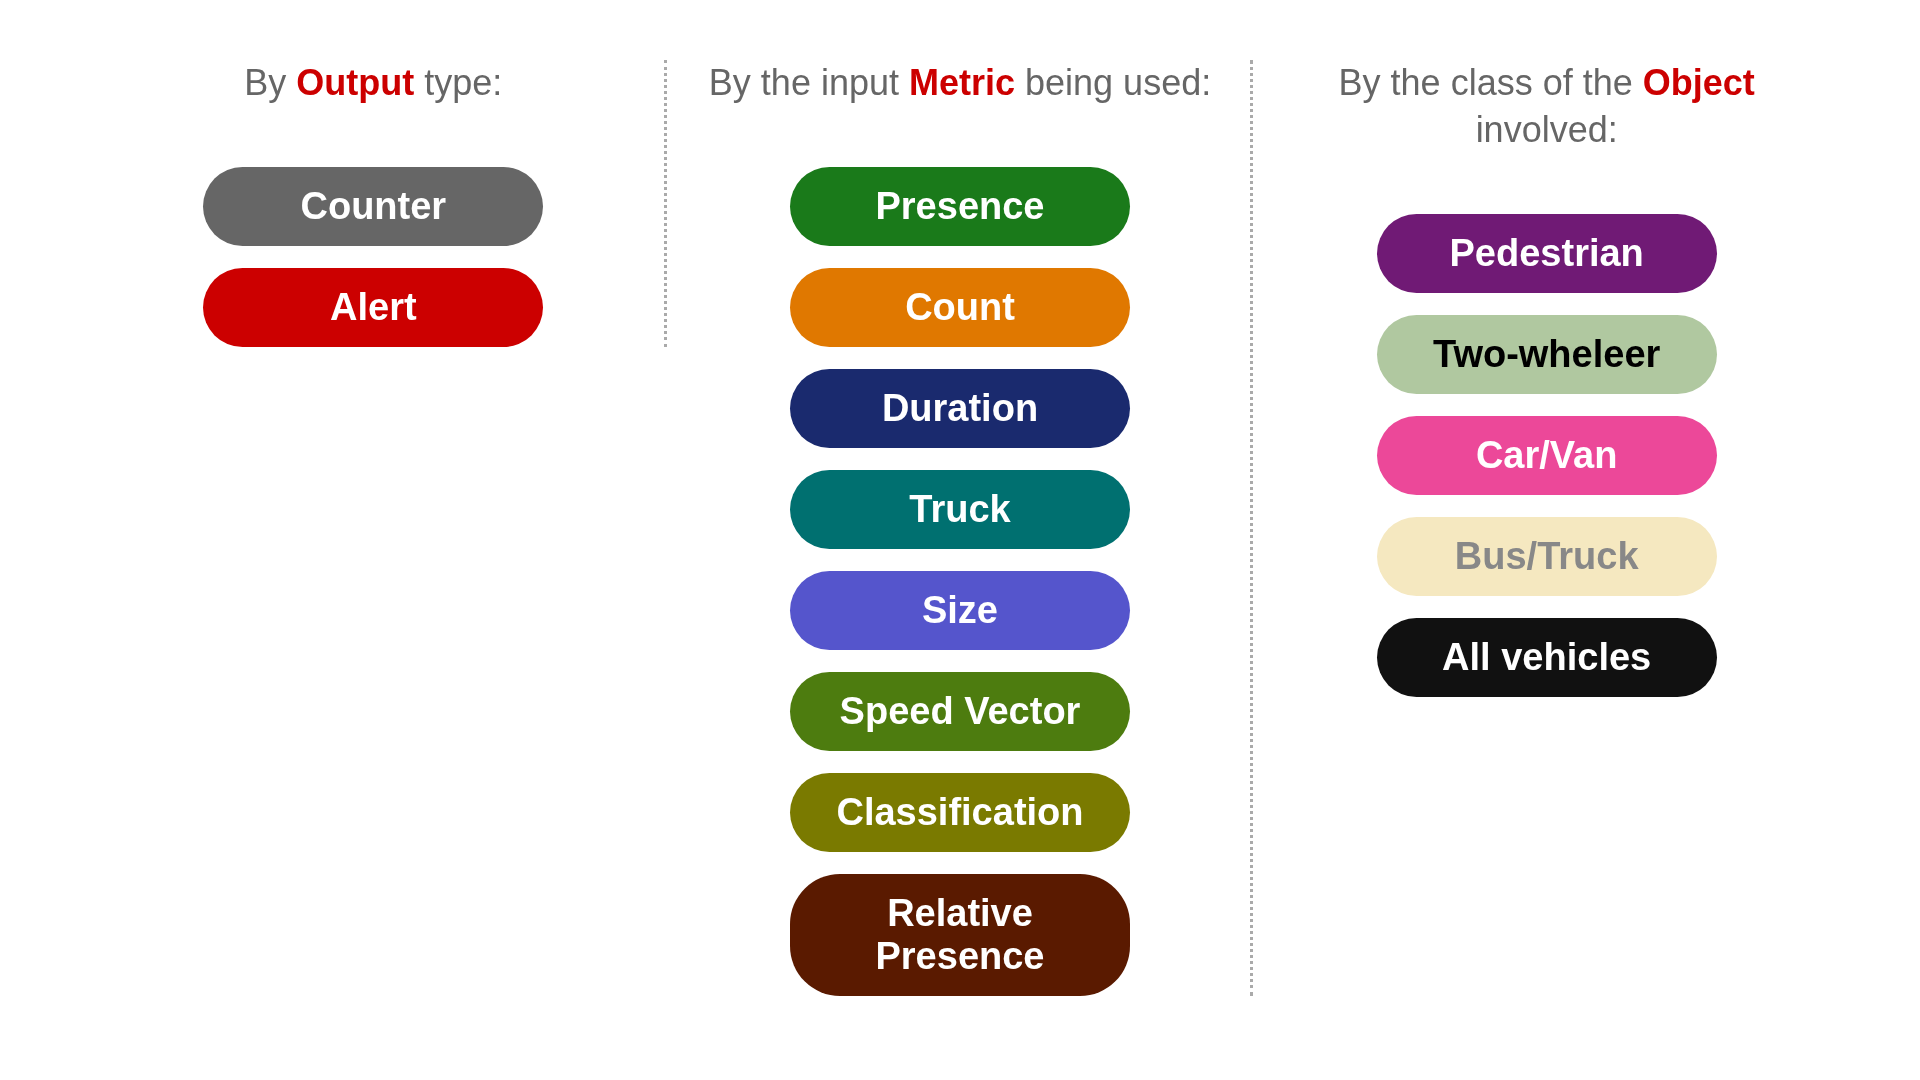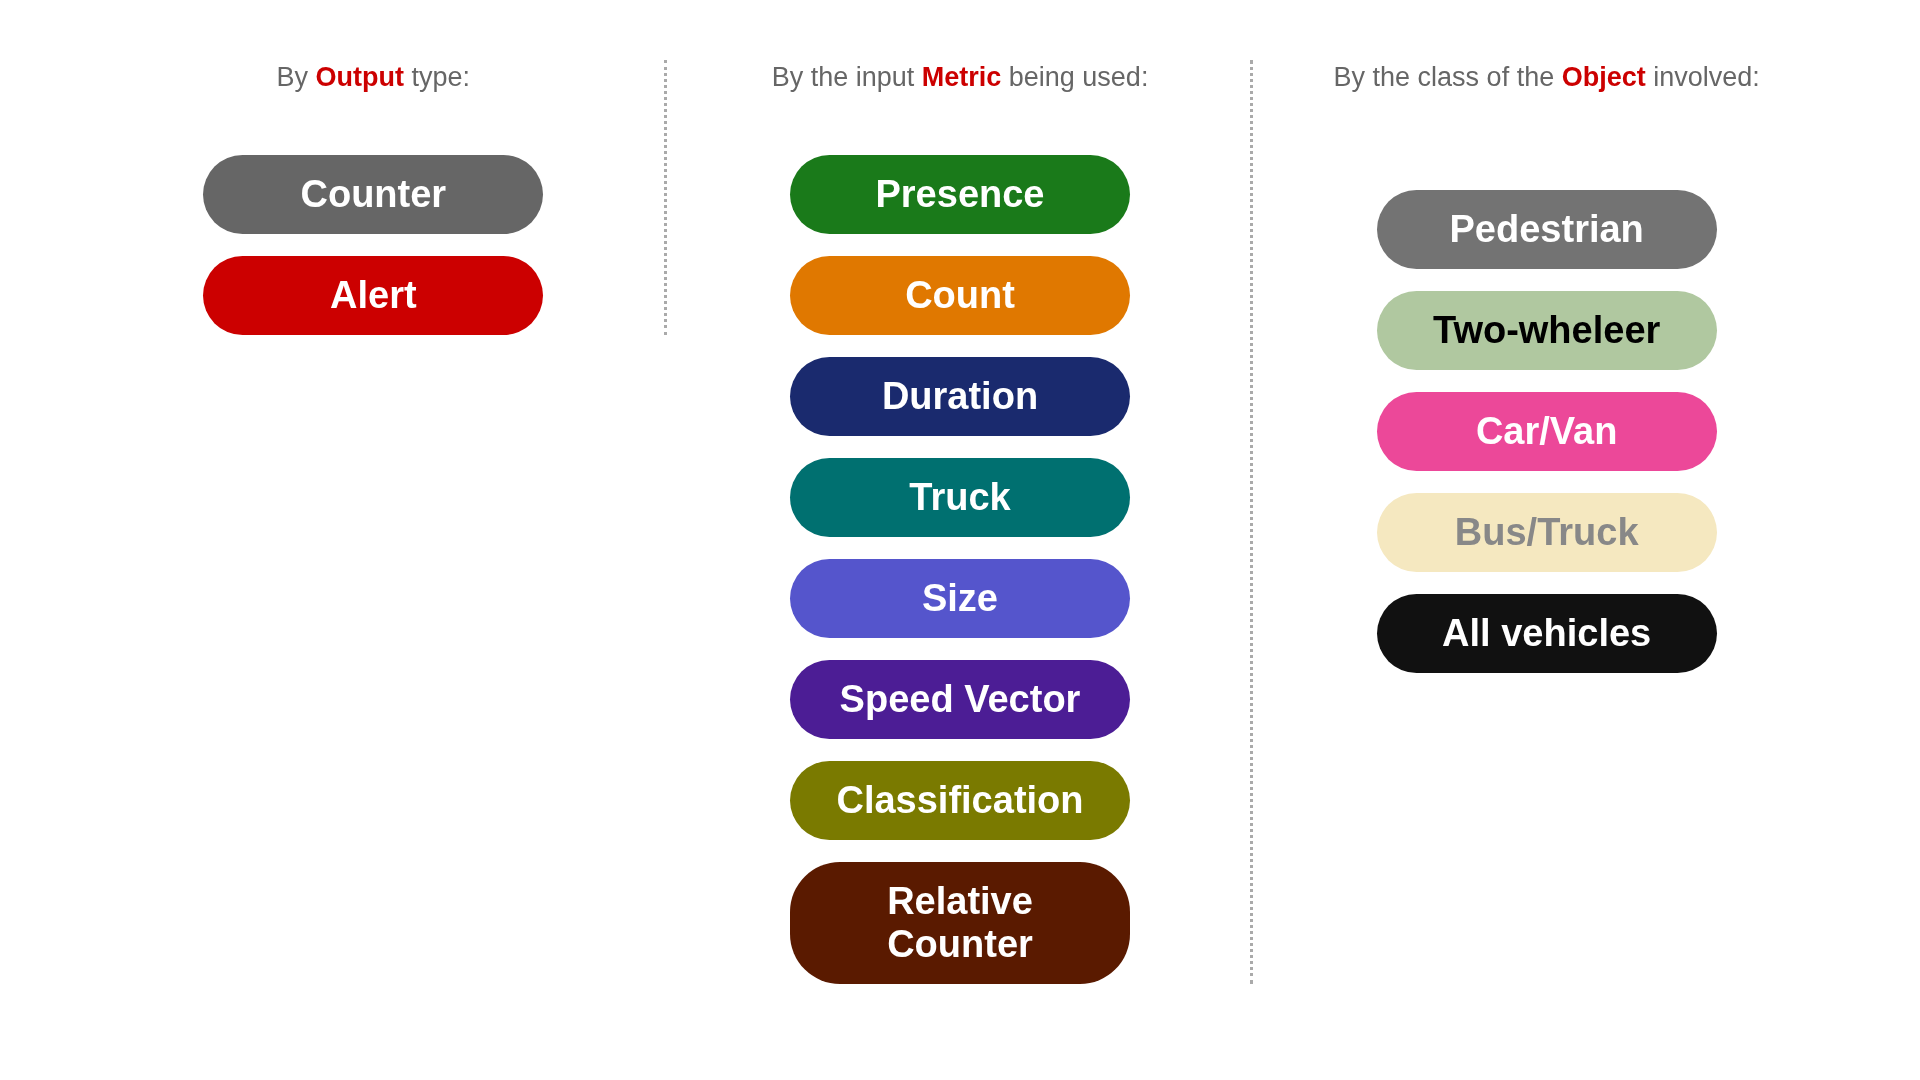--- a/index.html
+++ b/index.html
@@ -37,21 +37,21 @@
     .column:not(:last-child)::after {
       content: '';
       position: absolute;
       right: 0;
       top: 0;
       bottom: 0;
       border-right: 3px dotted #aaa;
     }
 
     .column-title {
-      font-size: 27px;
+      font-size: 36px;
       color: #666666;
       text-align: center;
       margin-bottom: 60px;
       line-height: 1.3;
     }
 
     .column-title .highlight {
       color: #cc0000;
       font-weight: bold;
     }
@@ -77,25 +77,25 @@
       text-align: center;
     }
 
     .badge-counter     { background-color: #666666; }
     .badge-alert       { background-color: #cc0000; }
     .badge-presence    { background-color: #1a7a1a; }
     .badge-count       { background-color: #e07800; }
     .badge-duration    { background-color: #1a2a6e; }
     .badge-flow        { background-color: #007070; }
     .badge-size        { background-color: #5555cc; }
-    .badge-speedvector { background-color: #4c1d95; }
+    .badge-speedvector { background-color: #4d7c0f; }
     .badge-classification { background-color: #7a7a00; }
     .badge-relativeposition { background-color: #5a1a00; }
 
-    .badge-pedestrian  { background-color: #737373; margin-top: 35px; }
+    .badge-pedestrian  { background-color: #701a75; }
     .badge-twowheeler  { background-color: #b0c8a0; color: #000000; text-align: right; }
     .badge-carvan      { background-color: #ec4899; }
     .badge-bustruck    { background-color: #f5e8c0; color: #888888; }
     .badge-allobjects  { background-color: #ff7777; }
     .badge-allvehicles { background-color: #111111; }
   </style>
 </head>
 <body>
 
 <div class="container">
@@ -109,21 +109,21 @@
     <div class="column">
       <div class="column-title">By the input <span class="highlight">Metric</span> being used:</div>
       <div class="badges-list">
         <div class="badge badge-presence">Presence</div>
         <div class="badge badge-count">Count</div>
         <div class="badge badge-duration">Duration</div>
         <div class="badge badge-flow">Truck</div>
         <div class="badge badge-size">Size</div>
         <div class="badge badge-speedvector">Speed Vector</div>
         <div class="badge badge-classification">Classification</div>
-        <div class="badge badge-relativeposition">Relative Counter</div>
+        <div class="badge badge-relativeposition">Relative Presence</div>
       </div>
     </div>
     <div class="column">
       <div class="column-title">By the class of the <span class="highlight">Object</span> involved:</div>
       <div class="badges-list">
         <div class="badge badge-pedestrian">Pedestrian</div>
         <div class="badge badge-twowheeler">Two-wheleer</div>
         <div class="badge badge-carvan">Car/Van</div>
         <div class="badge badge-bustruck">Bus/Truck</div>
         <div class="badge badge-allvehicles">All vehicles</div>

